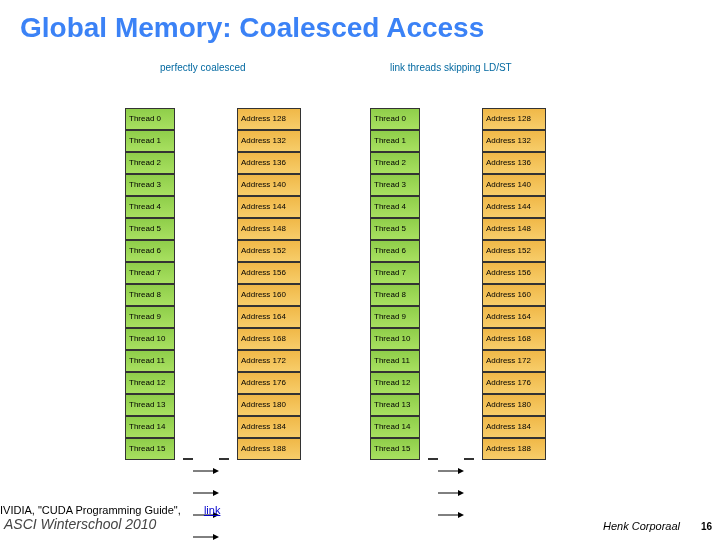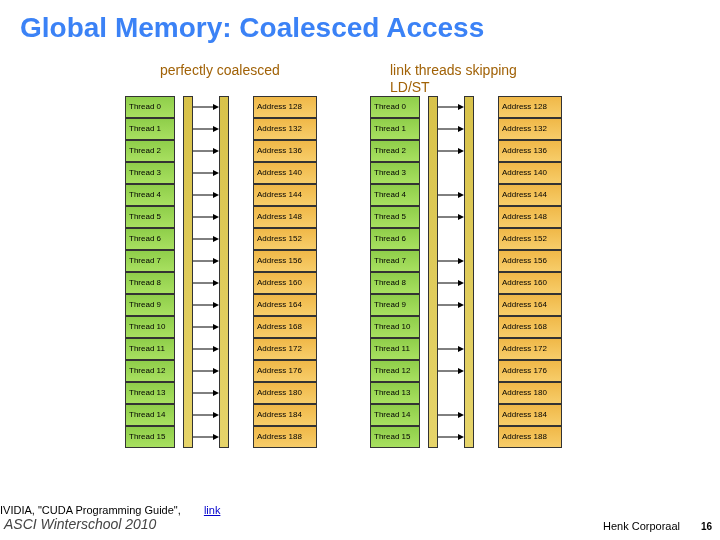--- a/index.html
+++ b/index.html
@@ -14,38 +14,39 @@
   .title {
     position: absolute;
     top: 12px;
     left: 20px;
     font-size: 28px;
     font-weight: bold;
     color: #3b82f6;
   }
   .caption {
     position: absolute;
-    font-size: 14px;
-    color: #a16207;
+    font-size: 10px;
+    color: #0369a1;
   }
   .cap1 { top: 62px; left: 160px; }
   .cap2 { top: 62px; left: 390px; width:140px; line-height:1.2; }
   .diagram {
     position: absolute;
-    top: 96px;
+    top: 108px;
     display: flex;
+    align-items: flex-end;
   }
   .d1 { left: 125px; }
   .d2 { left: 370px; }
   .col {
     display: flex;
     flex-direction: column;
   }
   .col-threads { margin-right: 8px; }
-  .col-addr { margin-left: 24px; }
+  .col-addr { margin-left: 8px; }
   .vbar {
     width: 10px;
     background: linear-gradient(#d8c24a,#e6d46a);
     border: 1px solid #333;
   }
   .cell {
     height: 22px;
     border: 1px solid #333;
     font-size: 8px;
     line-height: 20px;
@@ -80,20 +81,21 @@
     left: 4px;
     font-size: 14px;
     font-style: italic;
     color: #444;
   }
   .author {
     position: absolute;
     bottom: 8px;
     right: 40px;
     font-size: 11px;
+    font-style: italic;
   }
   .pagenum {
     position: absolute;
     bottom: 8px;
     right: 8px;
     font-size: 10px;
     font-weight: bold;
   }
 </style>
 </head>

